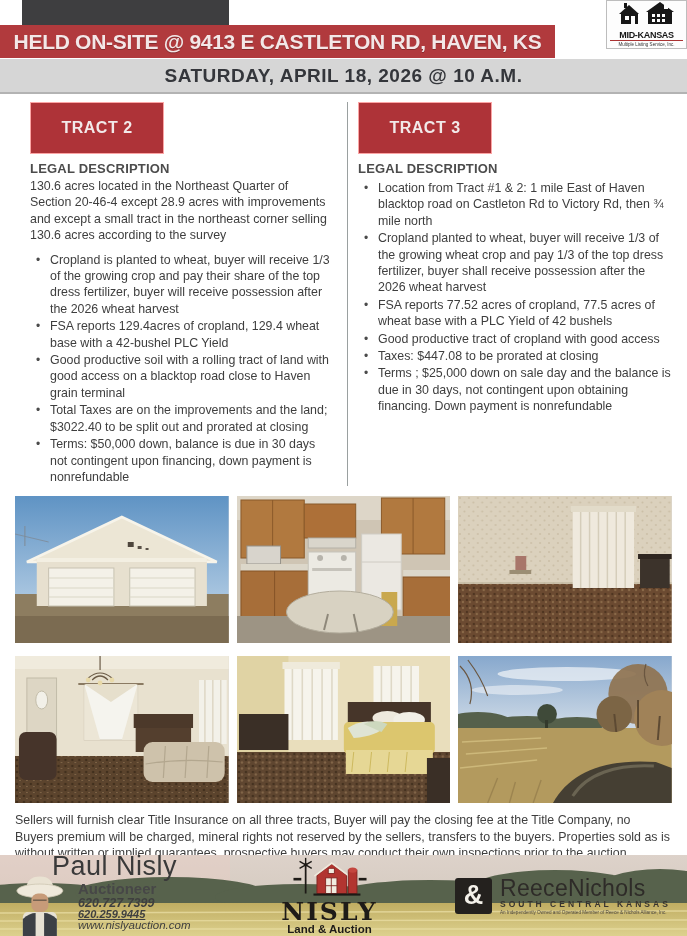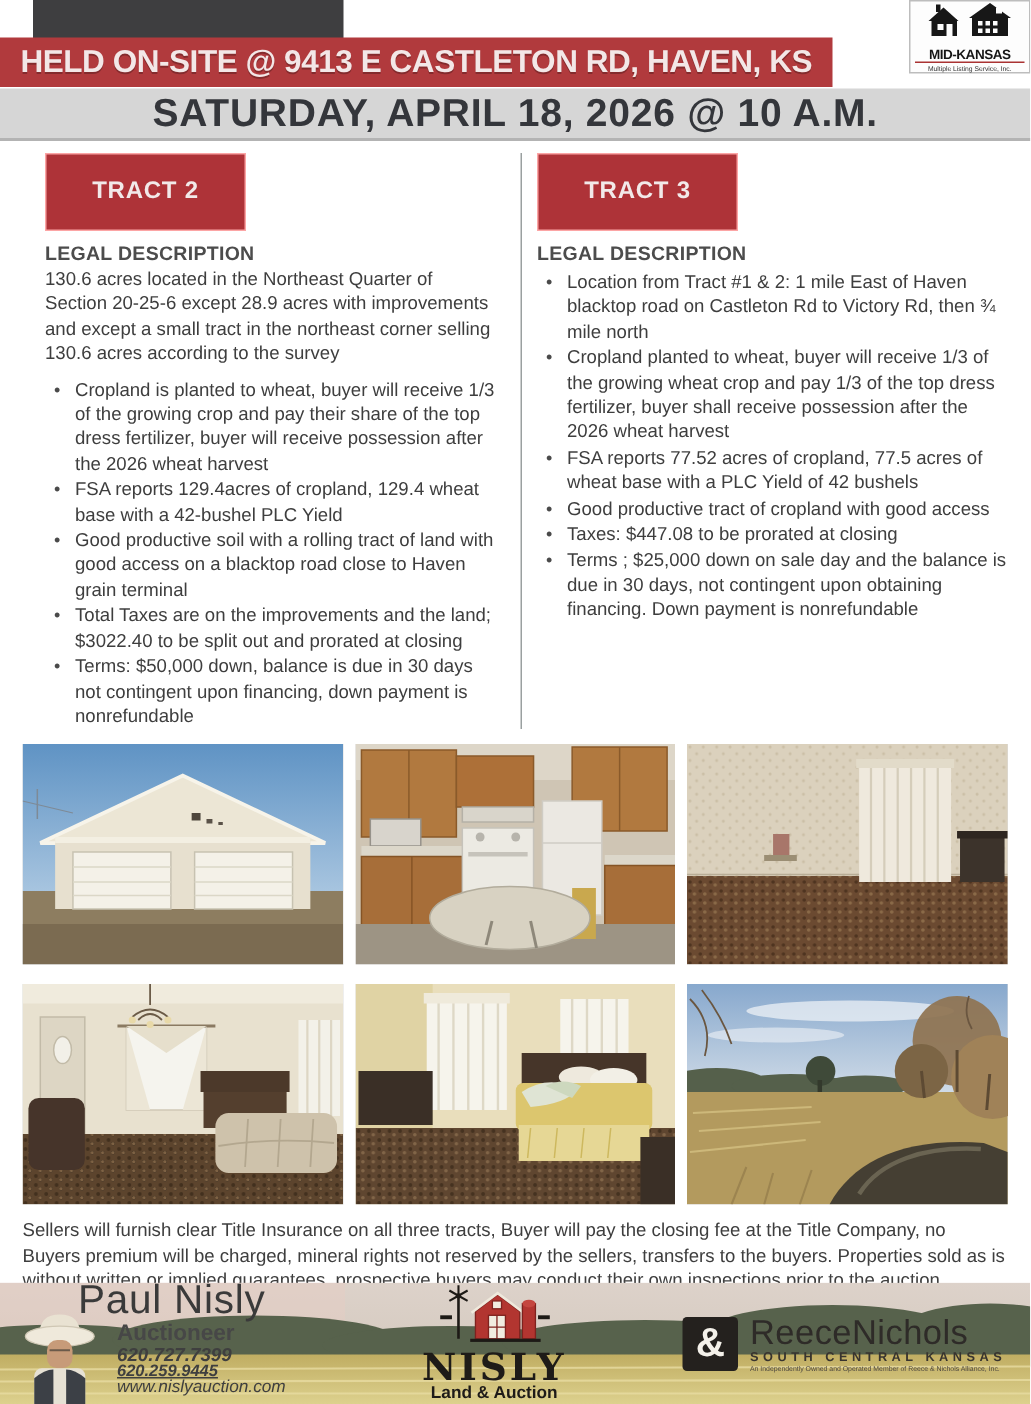--- a/index.html
+++ b/index.html
@@ -8,21 +8,21 @@
 
   
   .hdr{position:relative;height:94px;}
   .hdr-darkbox{position:absolute;left:22px;top:0;width:207px;height:27px;background:#3e3e40;}
   .hdr-red{position:absolute;left:0;top:25px;width:555px;height:33px;background:var(--accent_red,#b13a3d);
            display:flex;align-items:center;justify-content:center;}
   .hdr-red span{color:#f3e7e7;font-weight:bold;font-size:21px;letter-spacing:-0.3px;white-space:nowrap;
                 text-shadow:0 1px 0 rgba(0,0,0,.25);}
   .hdr-gray{position:absolute;left:0;top:59px;width:687px;height:33px;background:var(--banner_gray,#d6d6d6);
             border-bottom:2px solid #b3b3b3;display:flex;align-items:center;justify-content:center;}
-  .hdr-gray span{color:var(--banner_text,#34363b);font-weight:800;font-size:26px;letter-spacing:0.5px;white-space:nowrap;}
+  .hdr-gray span{color:var(--banner_text,#34363b);font-weight:800;font-size:19px;letter-spacing:0.5px;white-space:nowrap;}
   .mls{position:absolute;right:0;top:0;width:81px;height:49px;background:#fdfdfd;border:1px solid #bdbdbd;
        box-sizing:border-box;text-align:center;z-index:5;padding-top:1px;}
   .mls-title{font-size:9px;font-weight:bold;color:#151515;letter-spacing:-0.3px;line-height:10px;}
   .mls-sub{font-size:4.5px;color:#333;border-top:1px solid #a33;padding-top:1px;margin:0 3px;}
 
   
   .content{padding:8px 15px 0 15px;}
   .tracts{display:flex;align-items:stretch;}
   .tract{box-sizing:border-box;}
   .tract.left{width:332px;padding:0 14px 0 15px;}
@@ -107,21 +107,21 @@
       <div class="mls-sub">Multiple Listing Service, Inc.</div>
     </div>
   </div>
 
   <div class="content">
 
     <div class="tracts">
       <div class="tract left">
         <div class="tract-title">TRACT 2</div>
         <div class="legal-h">LEGAL DESCRIPTION</div>
-        <p class="legal-p">130.6 acres located in the Northeast Quarter of Section 20-25-6 except 28.9 acres with improvements and except a small tract in the northeast corner selling 130.6 acres according to the survey</p>
+        <p class="legal-p">130.6 acres located in the Northeast Quarter of Section 20-46-4 except 28.9 acres with improvements and except a small tract in the northeast corner selling 130.6 acres according to the survey</p>
         <ul class="blist">
           <li>Cropland is planted to wheat, buyer will receive 1/3 of the growing crop and pay their share of the top dress fertilizer, buyer will receive possession after the 2026 wheat harvest</li>
           <li>FSA reports 129.4acres of cropland, 129.4 wheat base with a 42-bushel PLC Yield</li>
           <li>Good productive soil with a rolling tract of land with good access on a blacktop road close to Haven grain terminal</li>
           <li>Total Taxes are on the improvements and the land; $3022.40 to be split out and prorated at closing</li>
           <li>Terms: $50,000 down, balance is due in 30 days not contingent upon financing, down payment is nonrefundable</li>
         </ul>
       </div>
       <div class="tract right">
         <div class="tract-title">TRACT 3</div>

